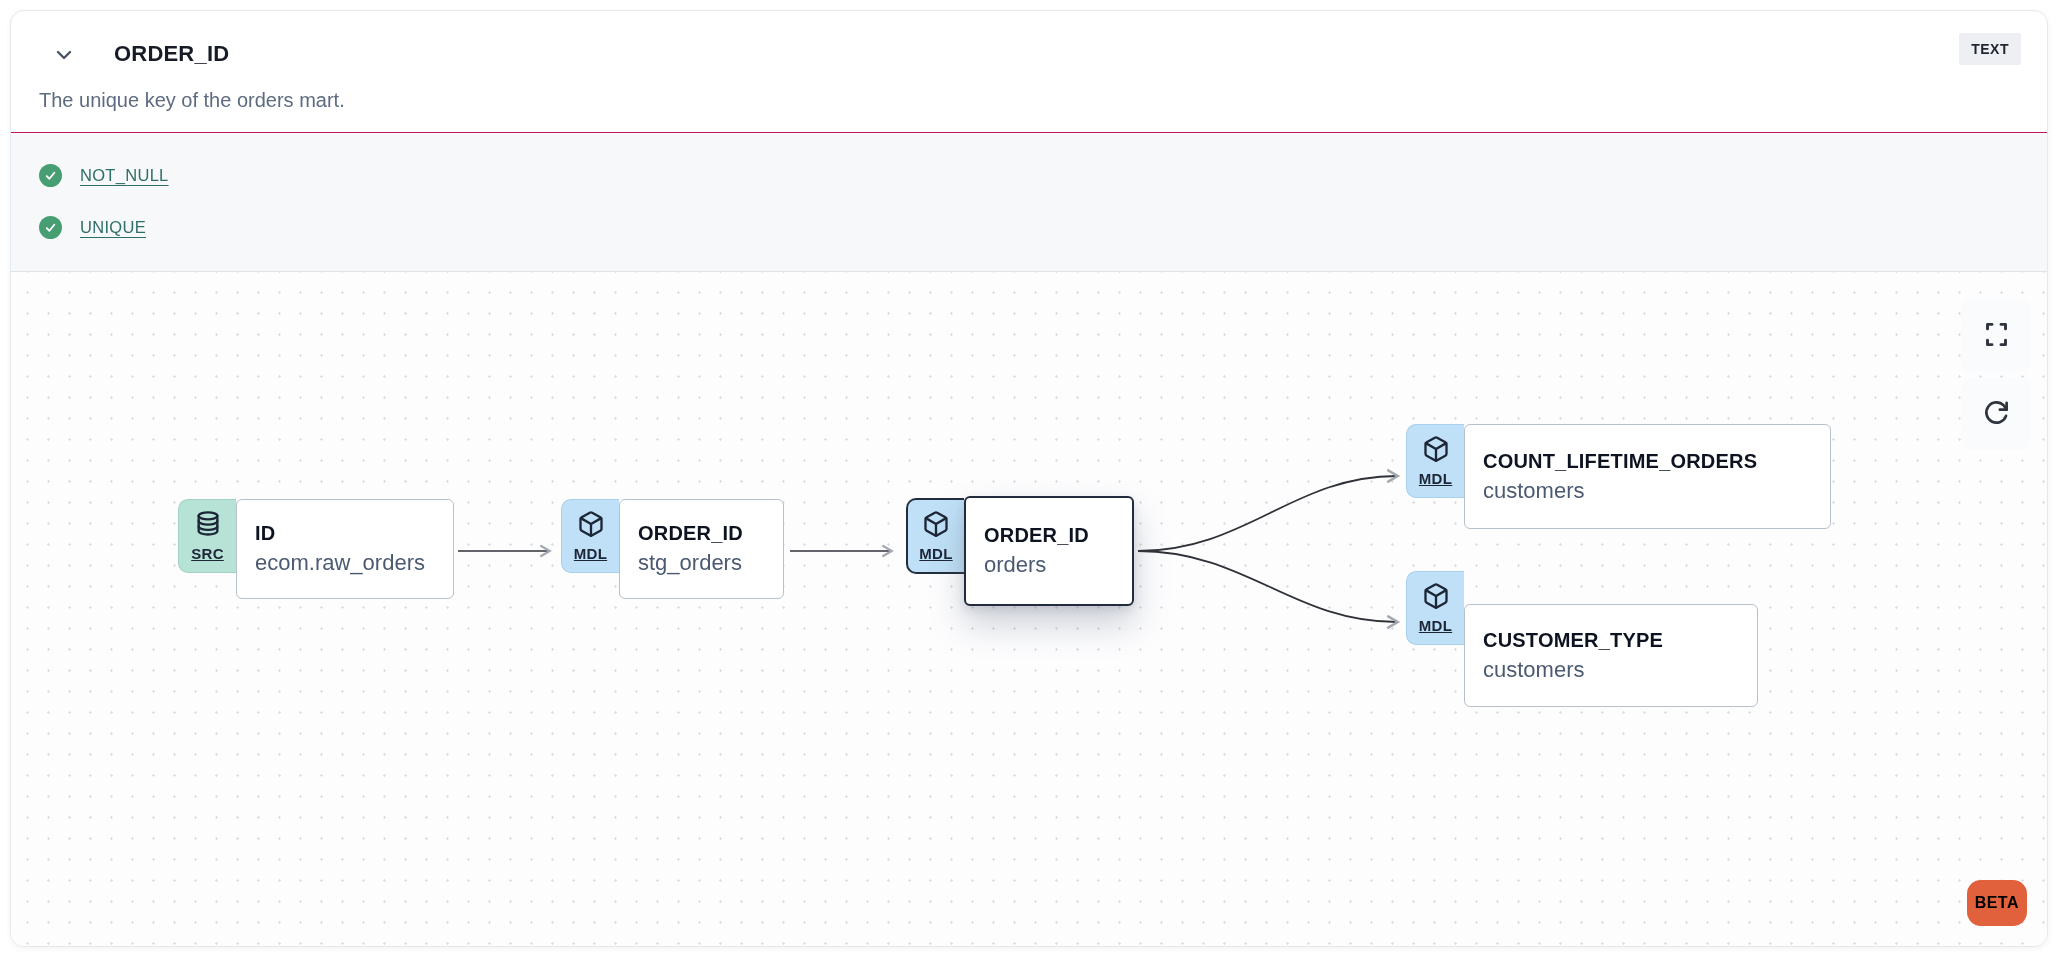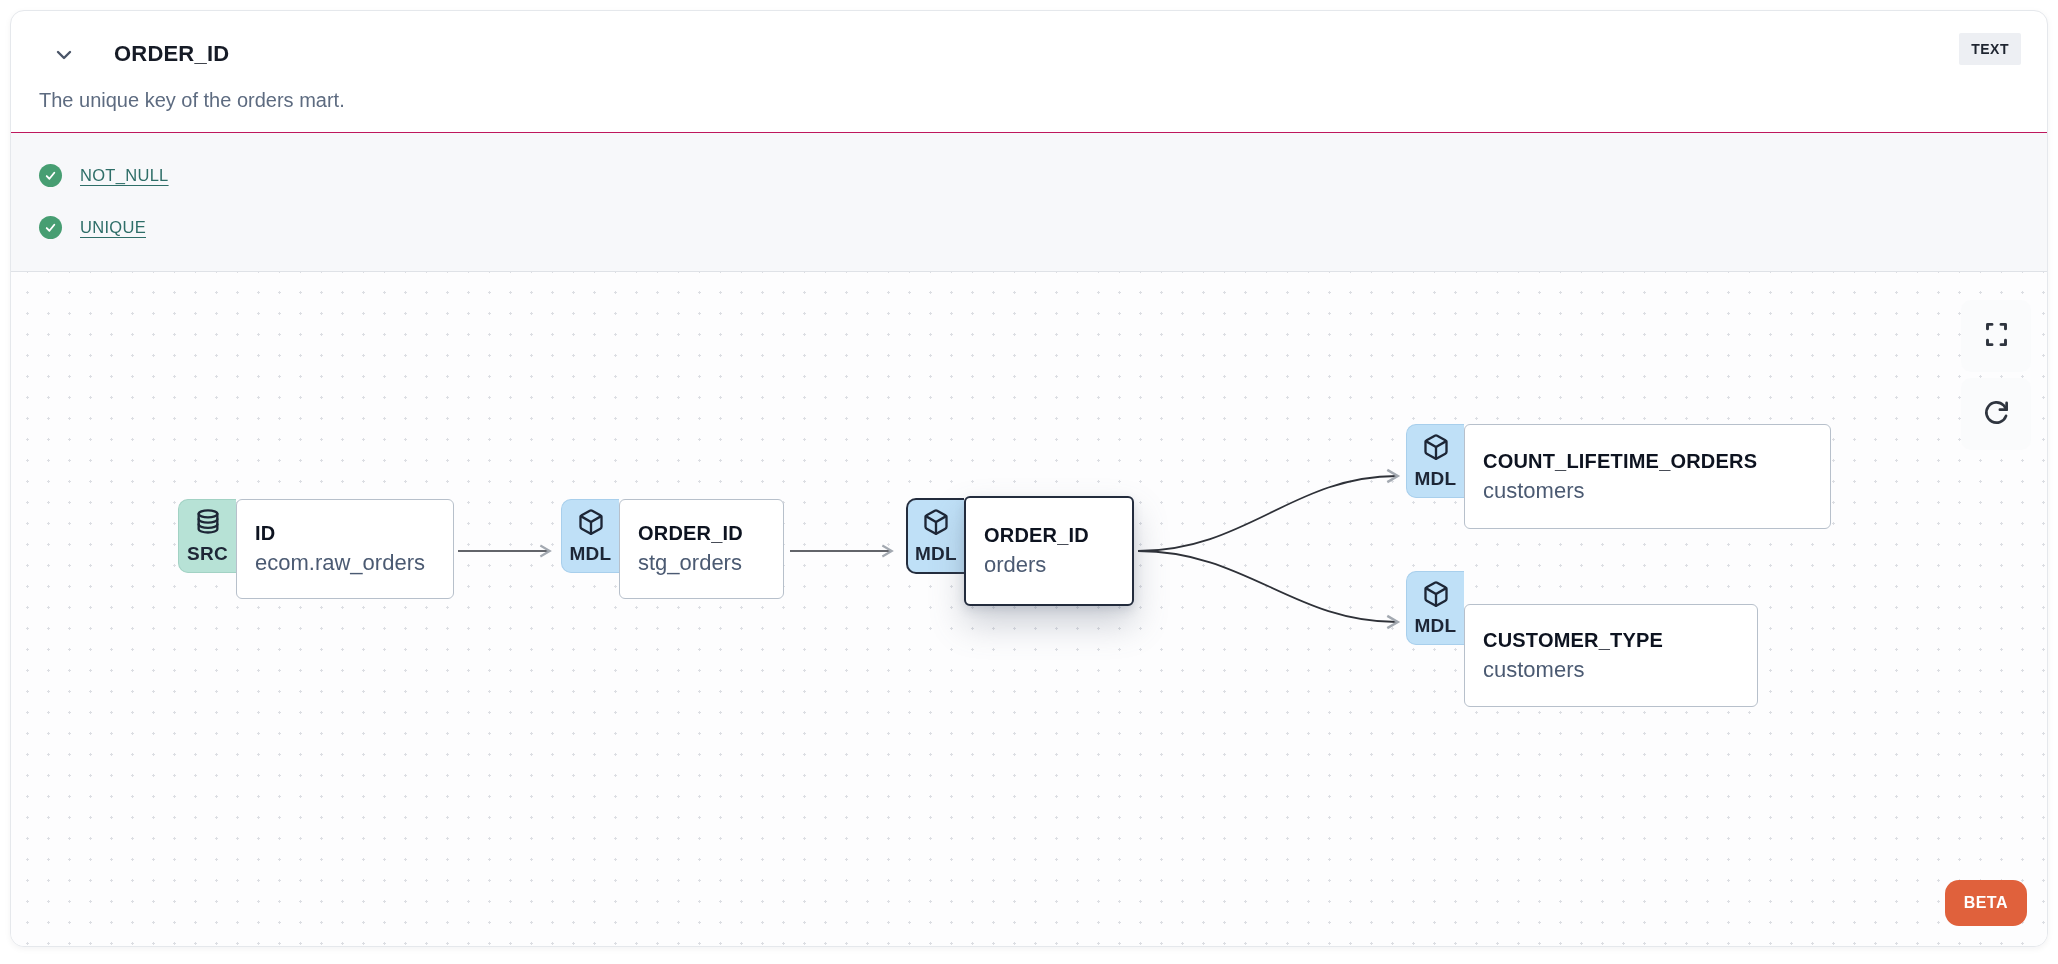--- a/index.html
+++ b/index.html
@@ -60,21 +60,21 @@
 
   .node { position:absolute; display:flex; align-items:flex-start; z-index:2; cursor:pointer; }
   .node-badge {
     width:58px; height:74px; border-radius:10px 0 0 10px;
     display:flex; flex-direction:column; align-items:center; justify-content:center; gap:3px;
     color:#1d2636; flex:none;
   }
   .node-badge.src { background:#b7e2d6; border:1px solid #a2d2c4; border-right:none; }
   .node-badge.mdl { background:#bfe0f7; border:1px solid #a8cfec; border-right:none; }
   .node-badge svg { width:28px; height:28px; }
-  .badge-label { font-size:19px; font-weight:700; letter-spacing:0.3px; }
+  .badge-label { font-size:15px; font-weight:700; letter-spacing:0.3px;text-decoration:underline; }
   .node-card {
     background:#ffffff; border:1px solid #b7c0cb; border-radius:6px;
     padding:14px 18px; display:flex; flex-direction:column; justify-content:center; gap:5px;
   }
   .node-title { font-size:20px; font-weight:700; color:#0d1320; white-space:nowrap; letter-spacing:0.2px; }
   .node-subtitle { font-size:22px; color:#4b5a72; white-space:nowrap; }
 
   .node.selected .node-badge { border:2.5px solid #232c3d; border-right:none; margin-top:2px; }
   .node.selected .node-card  {
     border:2.5px solid #232c3d;
@@ -92,22 +92,22 @@
   
   .canvas-controls { position:absolute; right:16px; top:28px; display:flex; flex-direction:column; gap:6px; z-index:3; }
   .ctrl-btn {
     width:70px; height:72px; border:none; border-radius:10px; background:#fafbfc;
     color:#2f353f; display:flex; align-items:center; justify-content:center; cursor:pointer;
   }
   .ctrl-btn svg { width:27px; height:27px; }
 
   .beta-badge {
     position:absolute; right:20px; bottom:20px; z-index:3;
-    background:#e0613c; color:#ffffff; border-radius:14px;
-    padding:14px 19px; font-size:16px; font-weight:700; letter-spacing:0.5px;
+    background:#e0613c; color:#000000; border-radius:14px;
+    padding:14px 8px; font-size:16px; font-weight:700; letter-spacing:0.5px;
   }
 </style>
 </head>
 <body>
 
 <div class="card">
 
   <div class="header">
     <button class="collapse-btn">
       <span>

